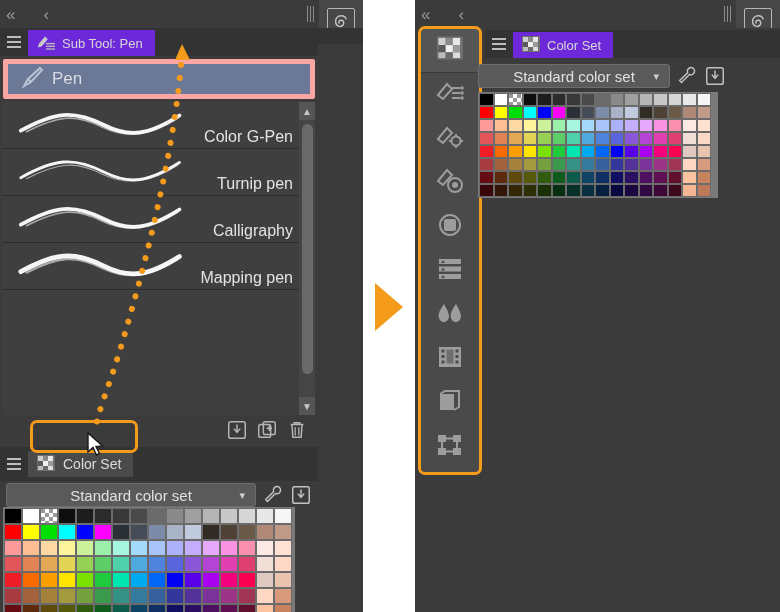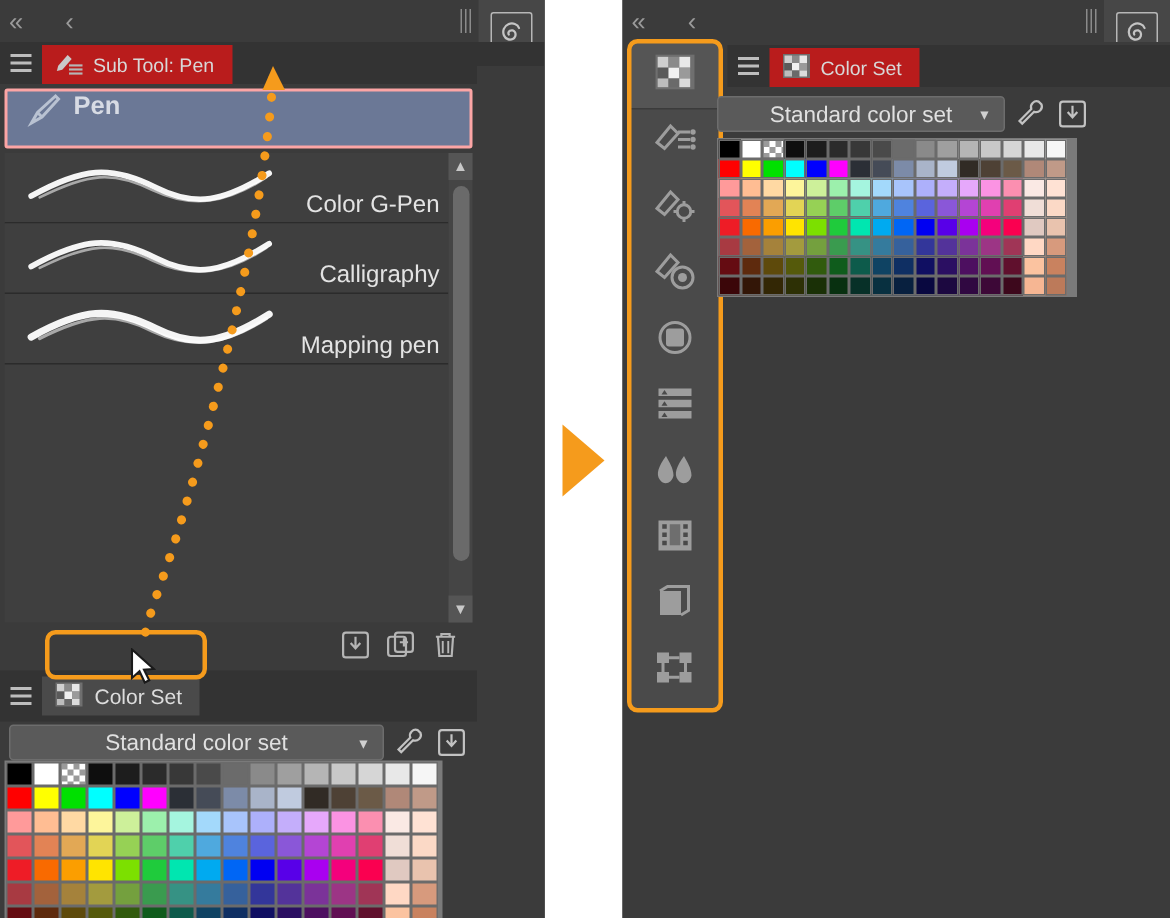--- a/index.html
+++ b/index.html
@@ -46,33 +46,33 @@
   
   .tabbar {
     position: absolute; left: 0; top: 0; width: 318px; height: 28px;
     background: #333333; display: flex; align-items: flex-end;
   }
   .hamburger { width: 28px; height: 28px; display: flex; flex-direction: column;
     justify-content: center; align-items: center; gap: 3px; }
   .hamburger i { width: 14px; height: 2px; background: #bdbdbd; display: block; }
   .tab {
     height: 26px; display: flex; align-items: center; gap: 6px;
-    padding: 0 12px 0 8px; background: #b91c1c; color: #d8d8d8; font-size: 13px;
+    padding: 0 12px 0 8px; background: #6d28d9; color: #d8d8d8; font-size: 13px;
   }
   .tab .tab-label { white-space: nowrap; }
 
   
   .tool-row {
     position: absolute; left: 3px; top: 31px; width: 312px; height: 40px;
     display: flex; gap: 4px;
   }
   .tool-btn {
-    flex: 1; display: flex; align-items: flex-start; gap: 8px; padding-left: 10px;
-    border: 2px solid #fca5a5; border-radius: 2px;
-    color: #d7dbe4; font-size: 17px; font-weight: bold;
+    flex: 1; display: flex; align-items: center; gap: 8px; padding-left: 10px;
+    border: 5px solid #fca5a5; border-radius: 2px;
+    color: #d7dbe4; font-size: 17px;
   }
   .tool-btn.active { background: #6b7896; }
   .tool-btn.idle { background: #4a4a4a; }
 
   
   .brush-list {
     position: absolute; left: 3px; top: 74px; width: 296px; height: 313px;
     background: #3f3f3f; overflow: hidden;
   }
   .brush-item {
@@ -233,20 +233,27 @@
         </div>
       </div>
 
       <div class="brush-list" id="brush-list">
           <div class="brush-item">
             <svg class="stroke" viewBox="0 0 180 40" preserveAspectRatio="none">
     <path d="M4 26 C40 6, 60 4, 92 20 C120 34, 140 30, 172 10" fill="none" stroke="#ffffff" stroke-width="4" stroke-linecap="round" opacity="0.95"></path>
     <path d="M10 27 C44 10, 62 8, 90 22 C118 35, 142 31, 170 13" fill="none" stroke="#ffffff" stroke-width="1.7999999999999998" stroke-linecap="round" opacity="0.55"></path>
   </svg>
             <span class="brush-name">Color G-Pen</span>
+          </div>
+          <div class="brush-item">
+            <svg class="stroke" viewBox="0 0 180 40" preserveAspectRatio="none">
+    <path d="M4 26 C40 6, 60 4, 92 20 C120 34, 140 30, 172 10" fill="none" stroke="#ffffff" stroke-width="3" stroke-linecap="round" opacity="0.95"></path>
+    <path d="M10 27 C44 10, 62 8, 90 22 C118 35, 142 31, 170 13" fill="none" stroke="#ffffff" stroke-width="1.2" stroke-linecap="round" opacity="0.55"></path>
+  </svg>
+            <span class="brush-name">Turnip pen</span>
           </div>
           <div class="brush-item">
             <svg class="stroke" viewBox="0 0 180 40" preserveAspectRatio="none">
     <path d="M4 26 C40 6, 60 4, 92 20 C120 34, 140 30, 172 10" fill="none" stroke="#ffffff" stroke-width="4" stroke-linecap="round" opacity="0.95"></path>
     <path d="M10 27 C44 10, 62 8, 90 22 C118 35, 142 31, 170 13" fill="none" stroke="#ffffff" stroke-width="1.7999999999999998" stroke-linecap="round" opacity="0.55"></path>
   </svg>
             <span class="brush-name">Calligraphy</span>
           </div>
           <div class="brush-item">
             <svg class="stroke" viewBox="0 0 180 40" preserveAspectRatio="none">

